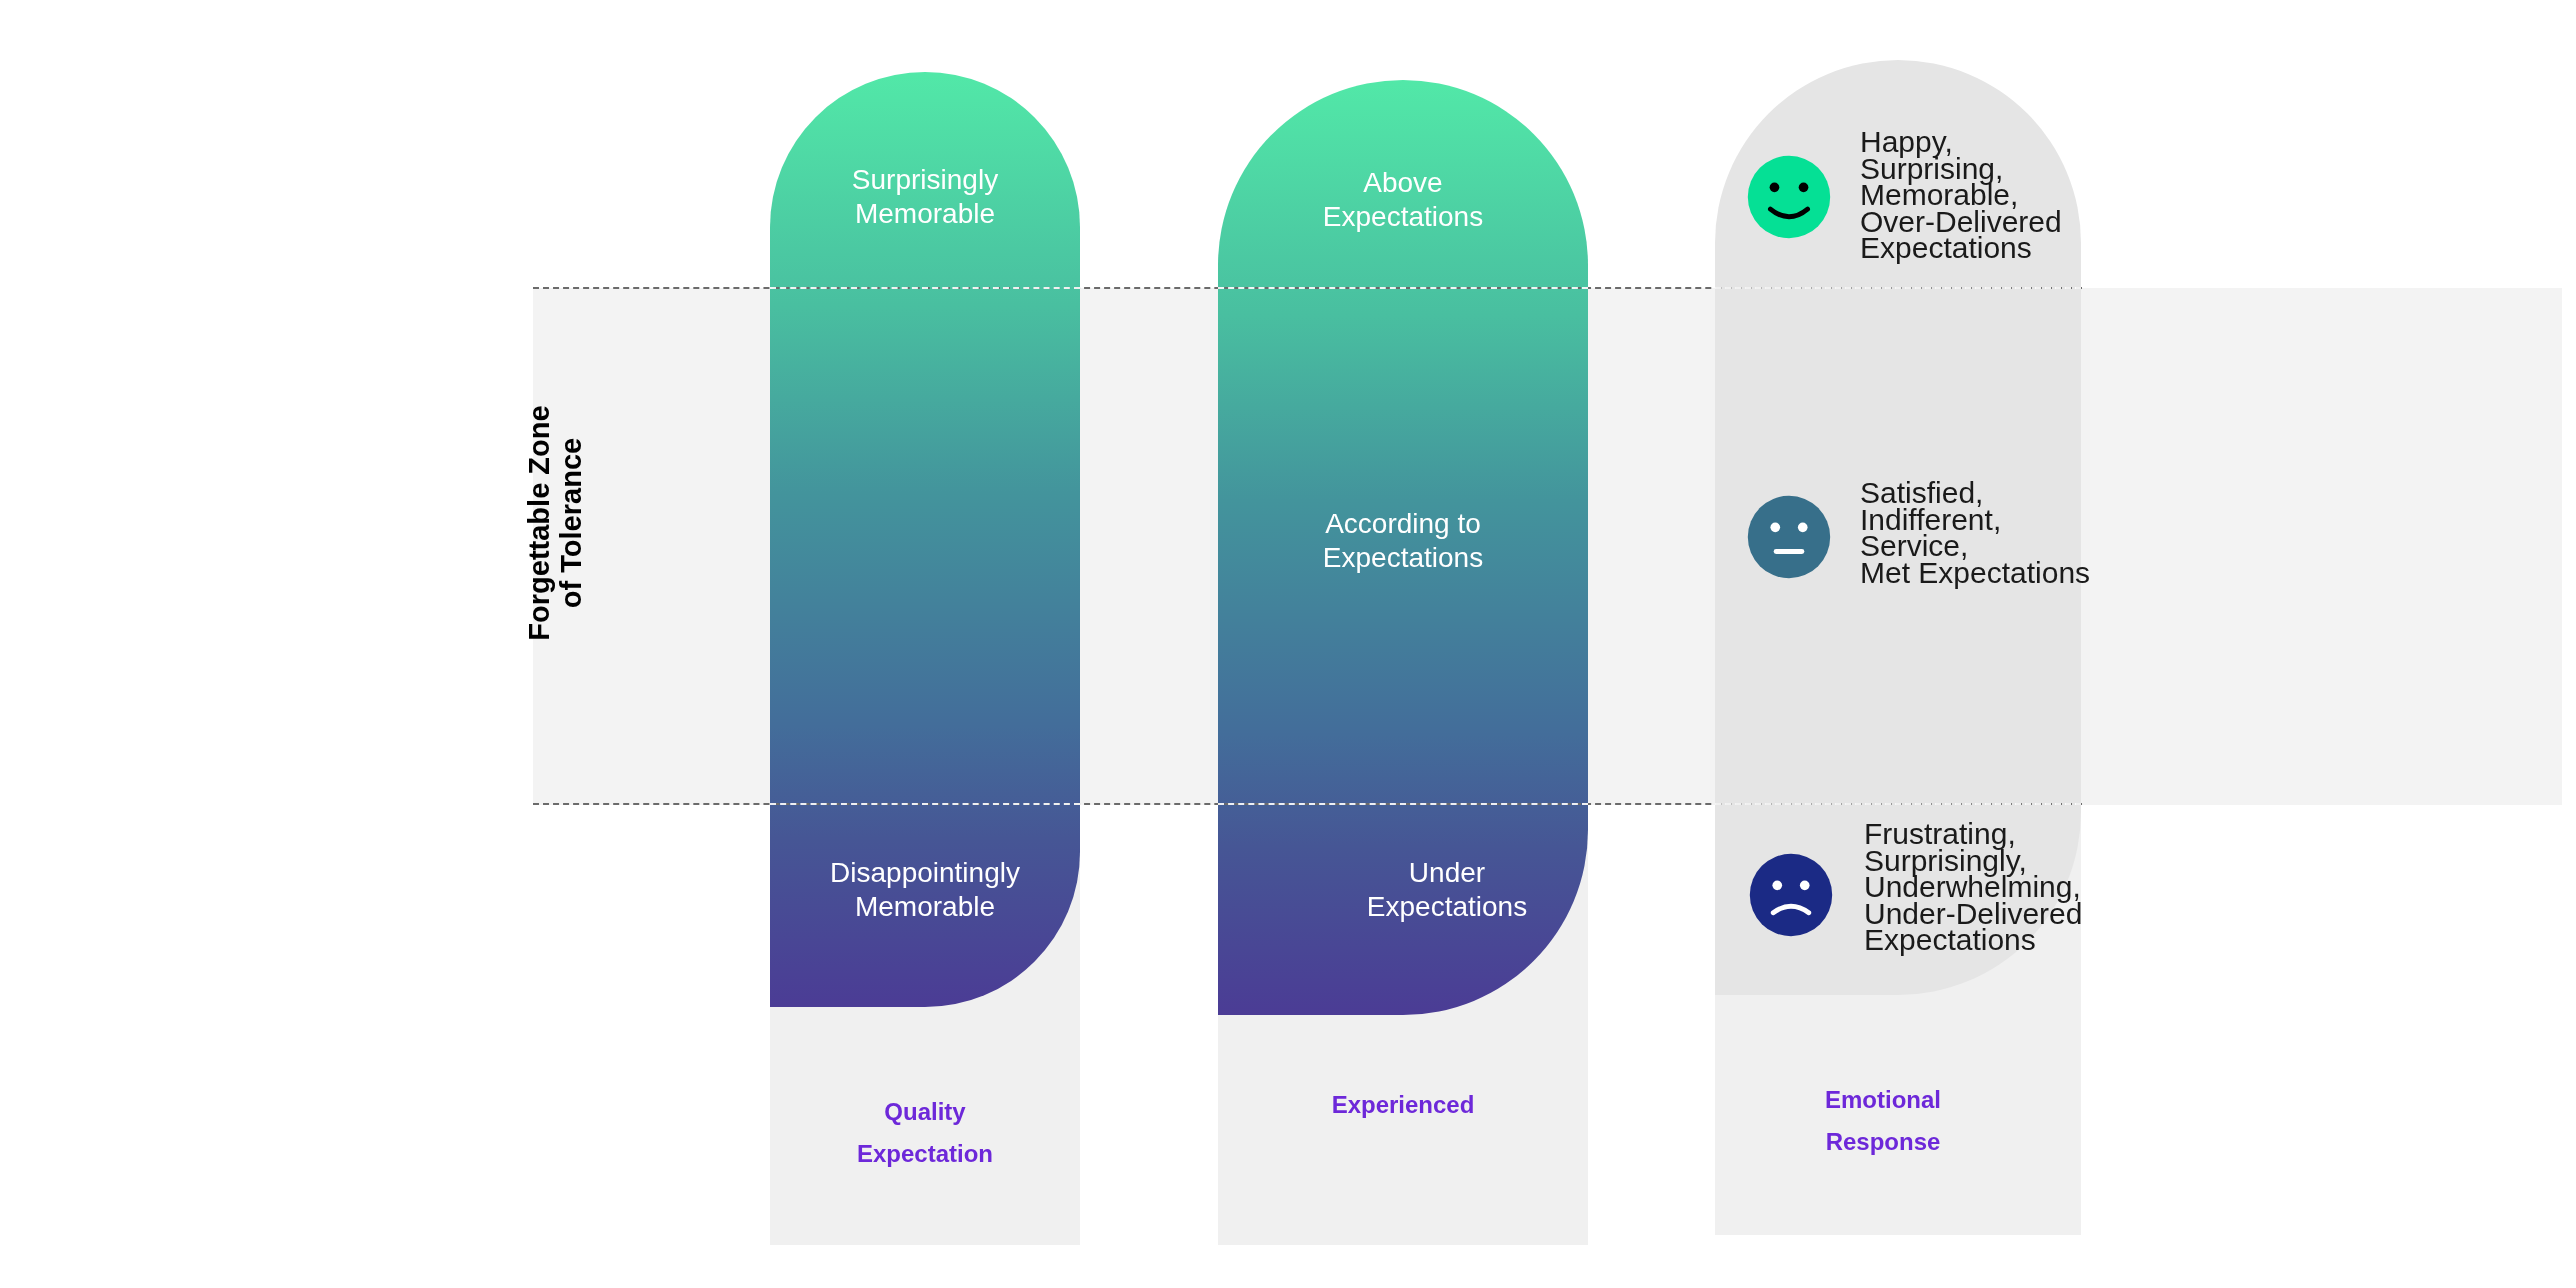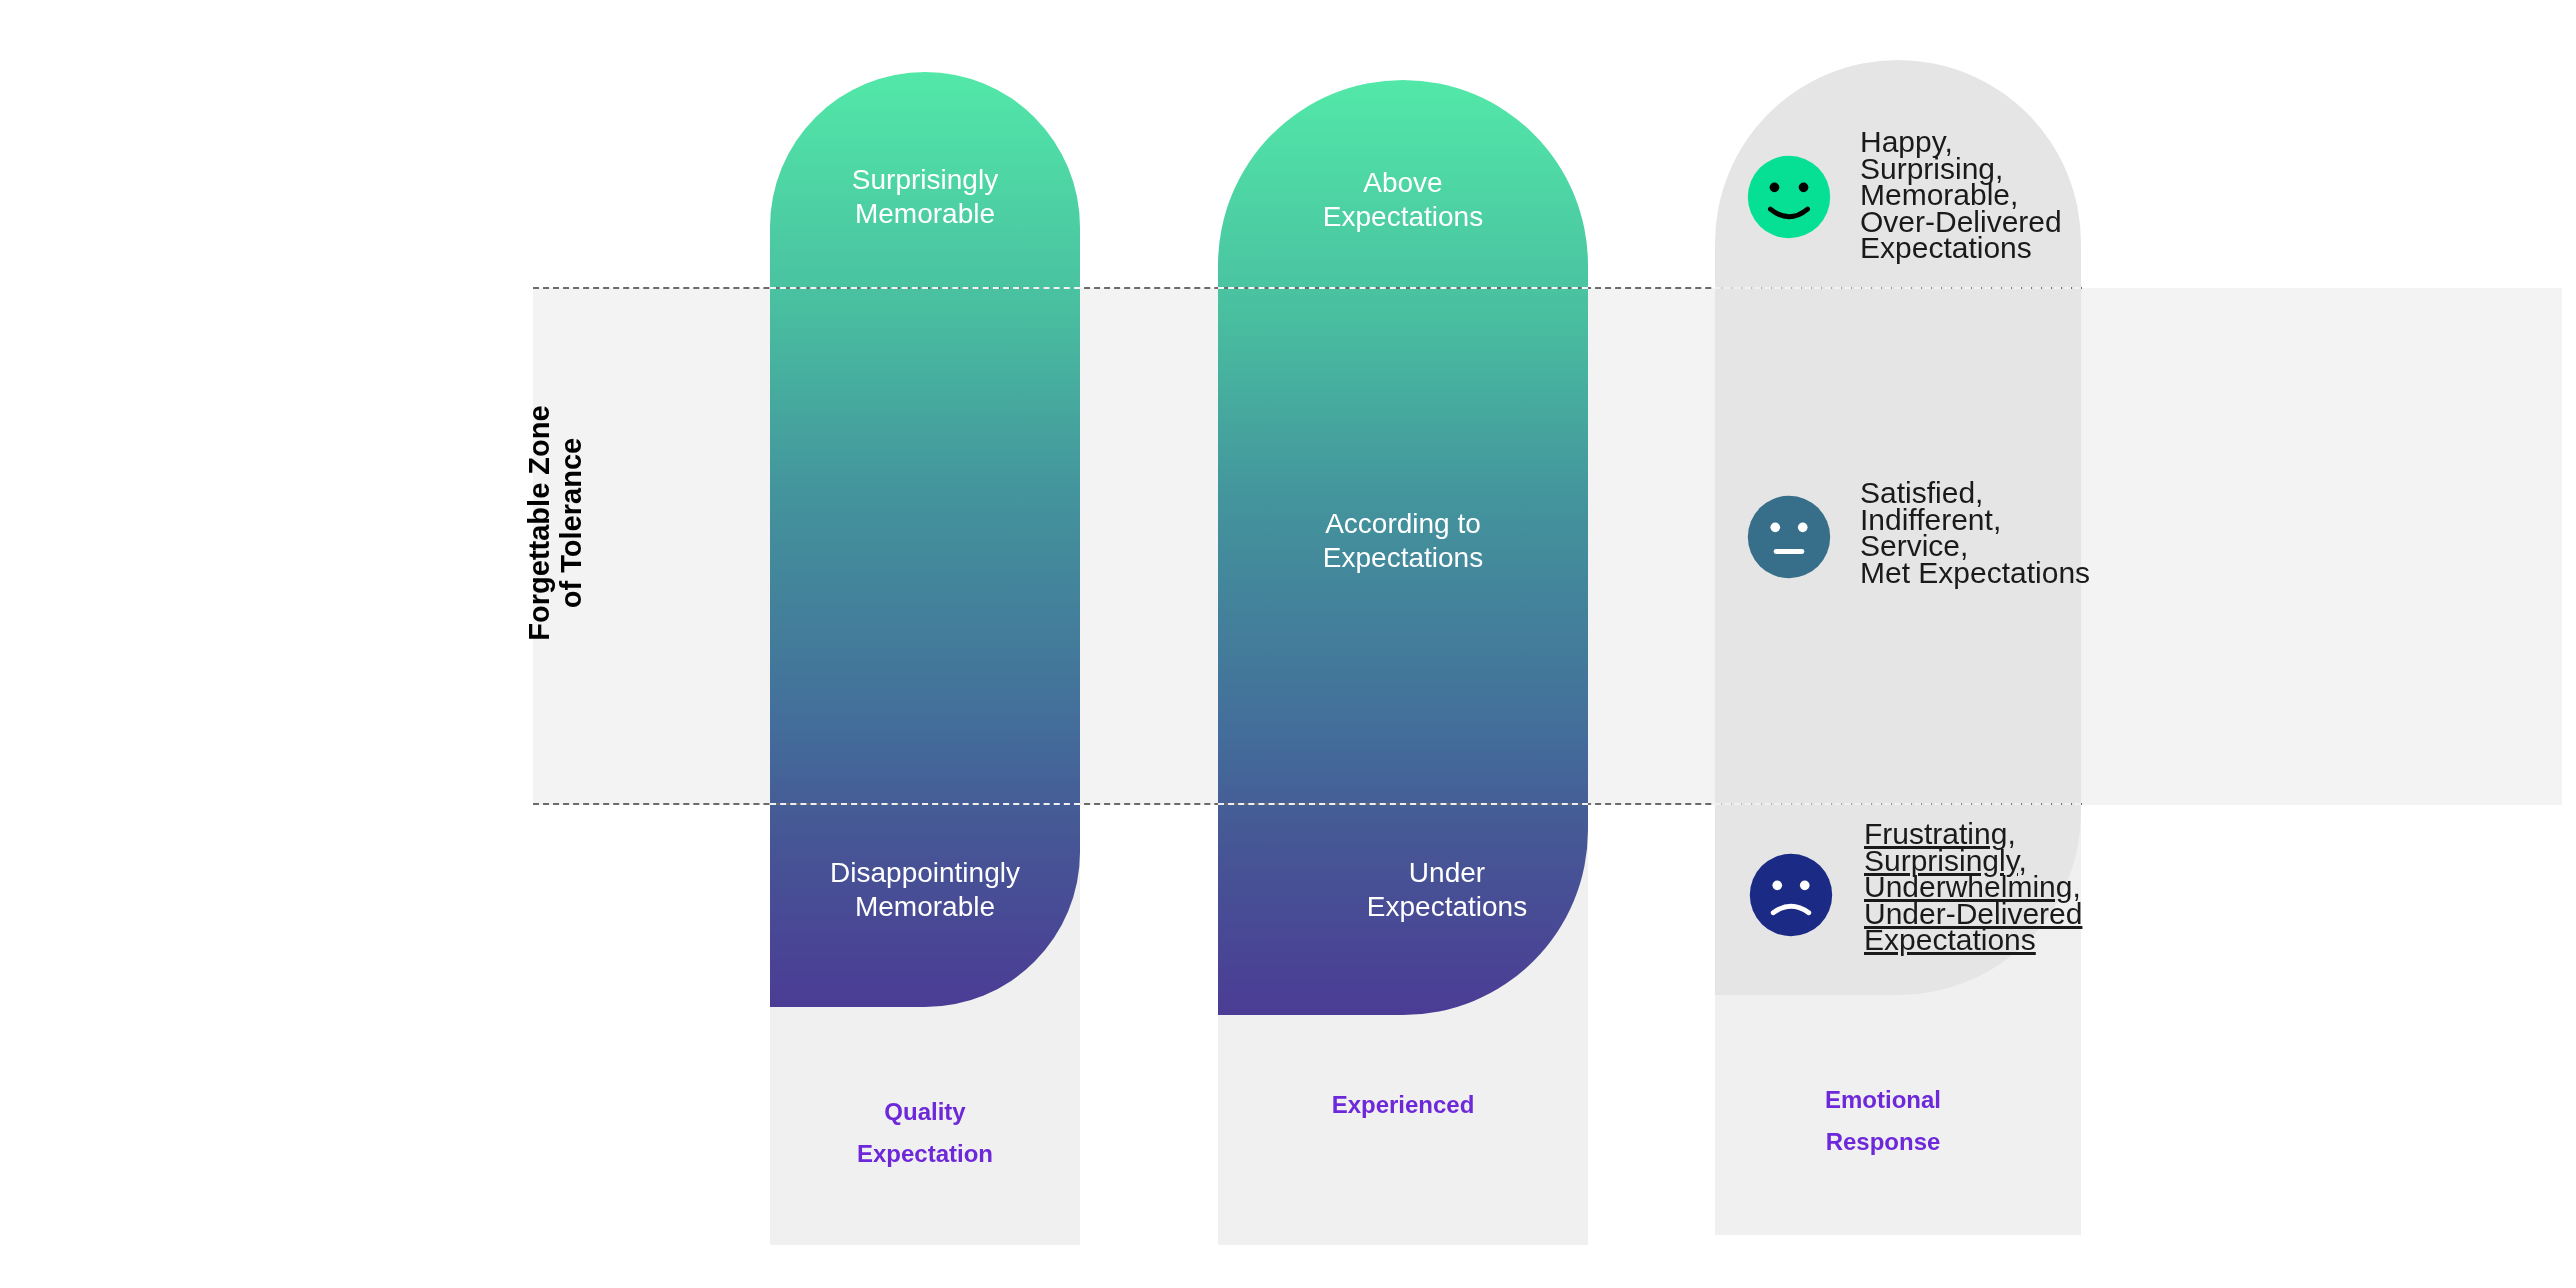--- a/index.html
+++ b/index.html
@@ -109,21 +109,21 @@
   </div>
 </div>
 
 <div class="abs" style="left:1749px;top:821px;">
   <svg class="abs" width="84" height="84" style="left:0;top:32px;" viewBox="0 0 104 104">
     <circle cx="52" cy="52" r="51" fill="#1b2a85"></circle>
     <circle cx="35" cy="40" r="6" fill="#fff"></circle>
       <circle cx="69" cy="40" r="6" fill="#fff"></circle>
     <path d="M30 74 Q52 58 74 74" stroke="#fff" stroke-width="6" fill="none" stroke-linecap="round"></path>
   </svg>
-  <div class="abs emo" style="left:115px;top:0;width:242px;text-decoration:underline;">
+  <div class="abs emo" style="left:115px;top:0;width:242px;">
     <div>Frustrating,</div>
     <div>Surprisingly,</div>
     <div>Underwhelming,</div>
     <div>Under-Delivered</div>
     <div>Expectations</div>
   </div>
 </div>
 
 
 </body></html>

